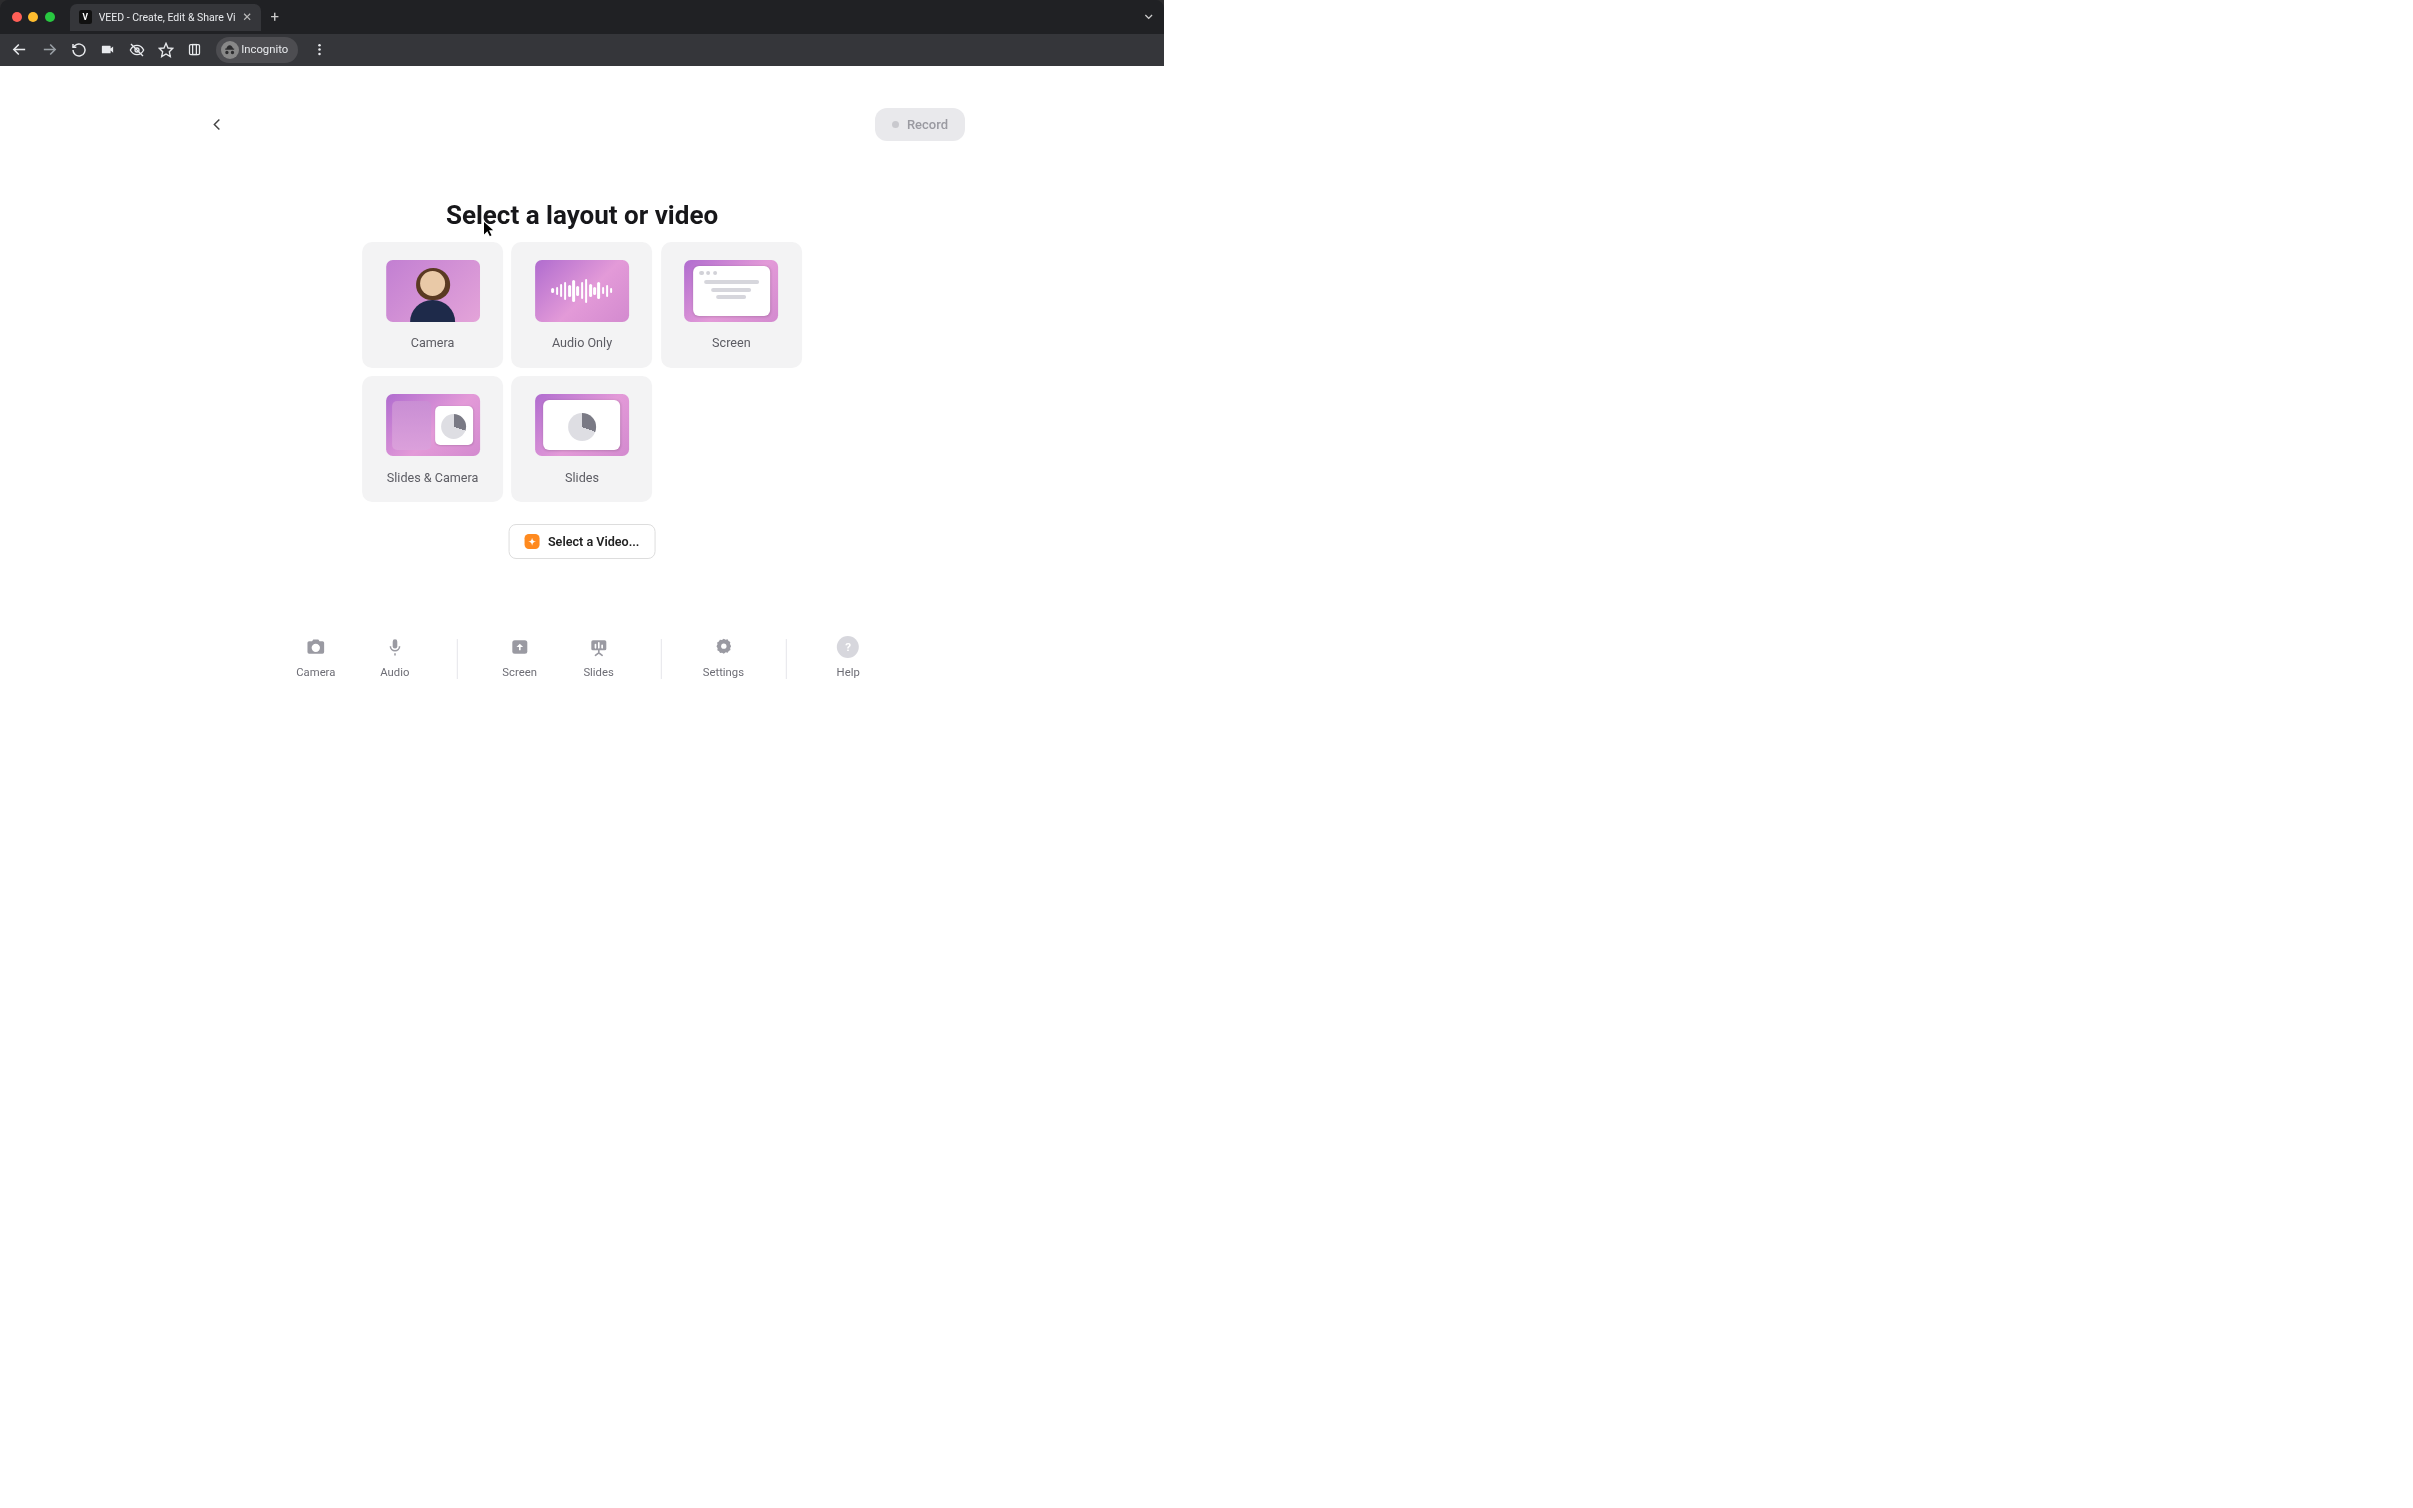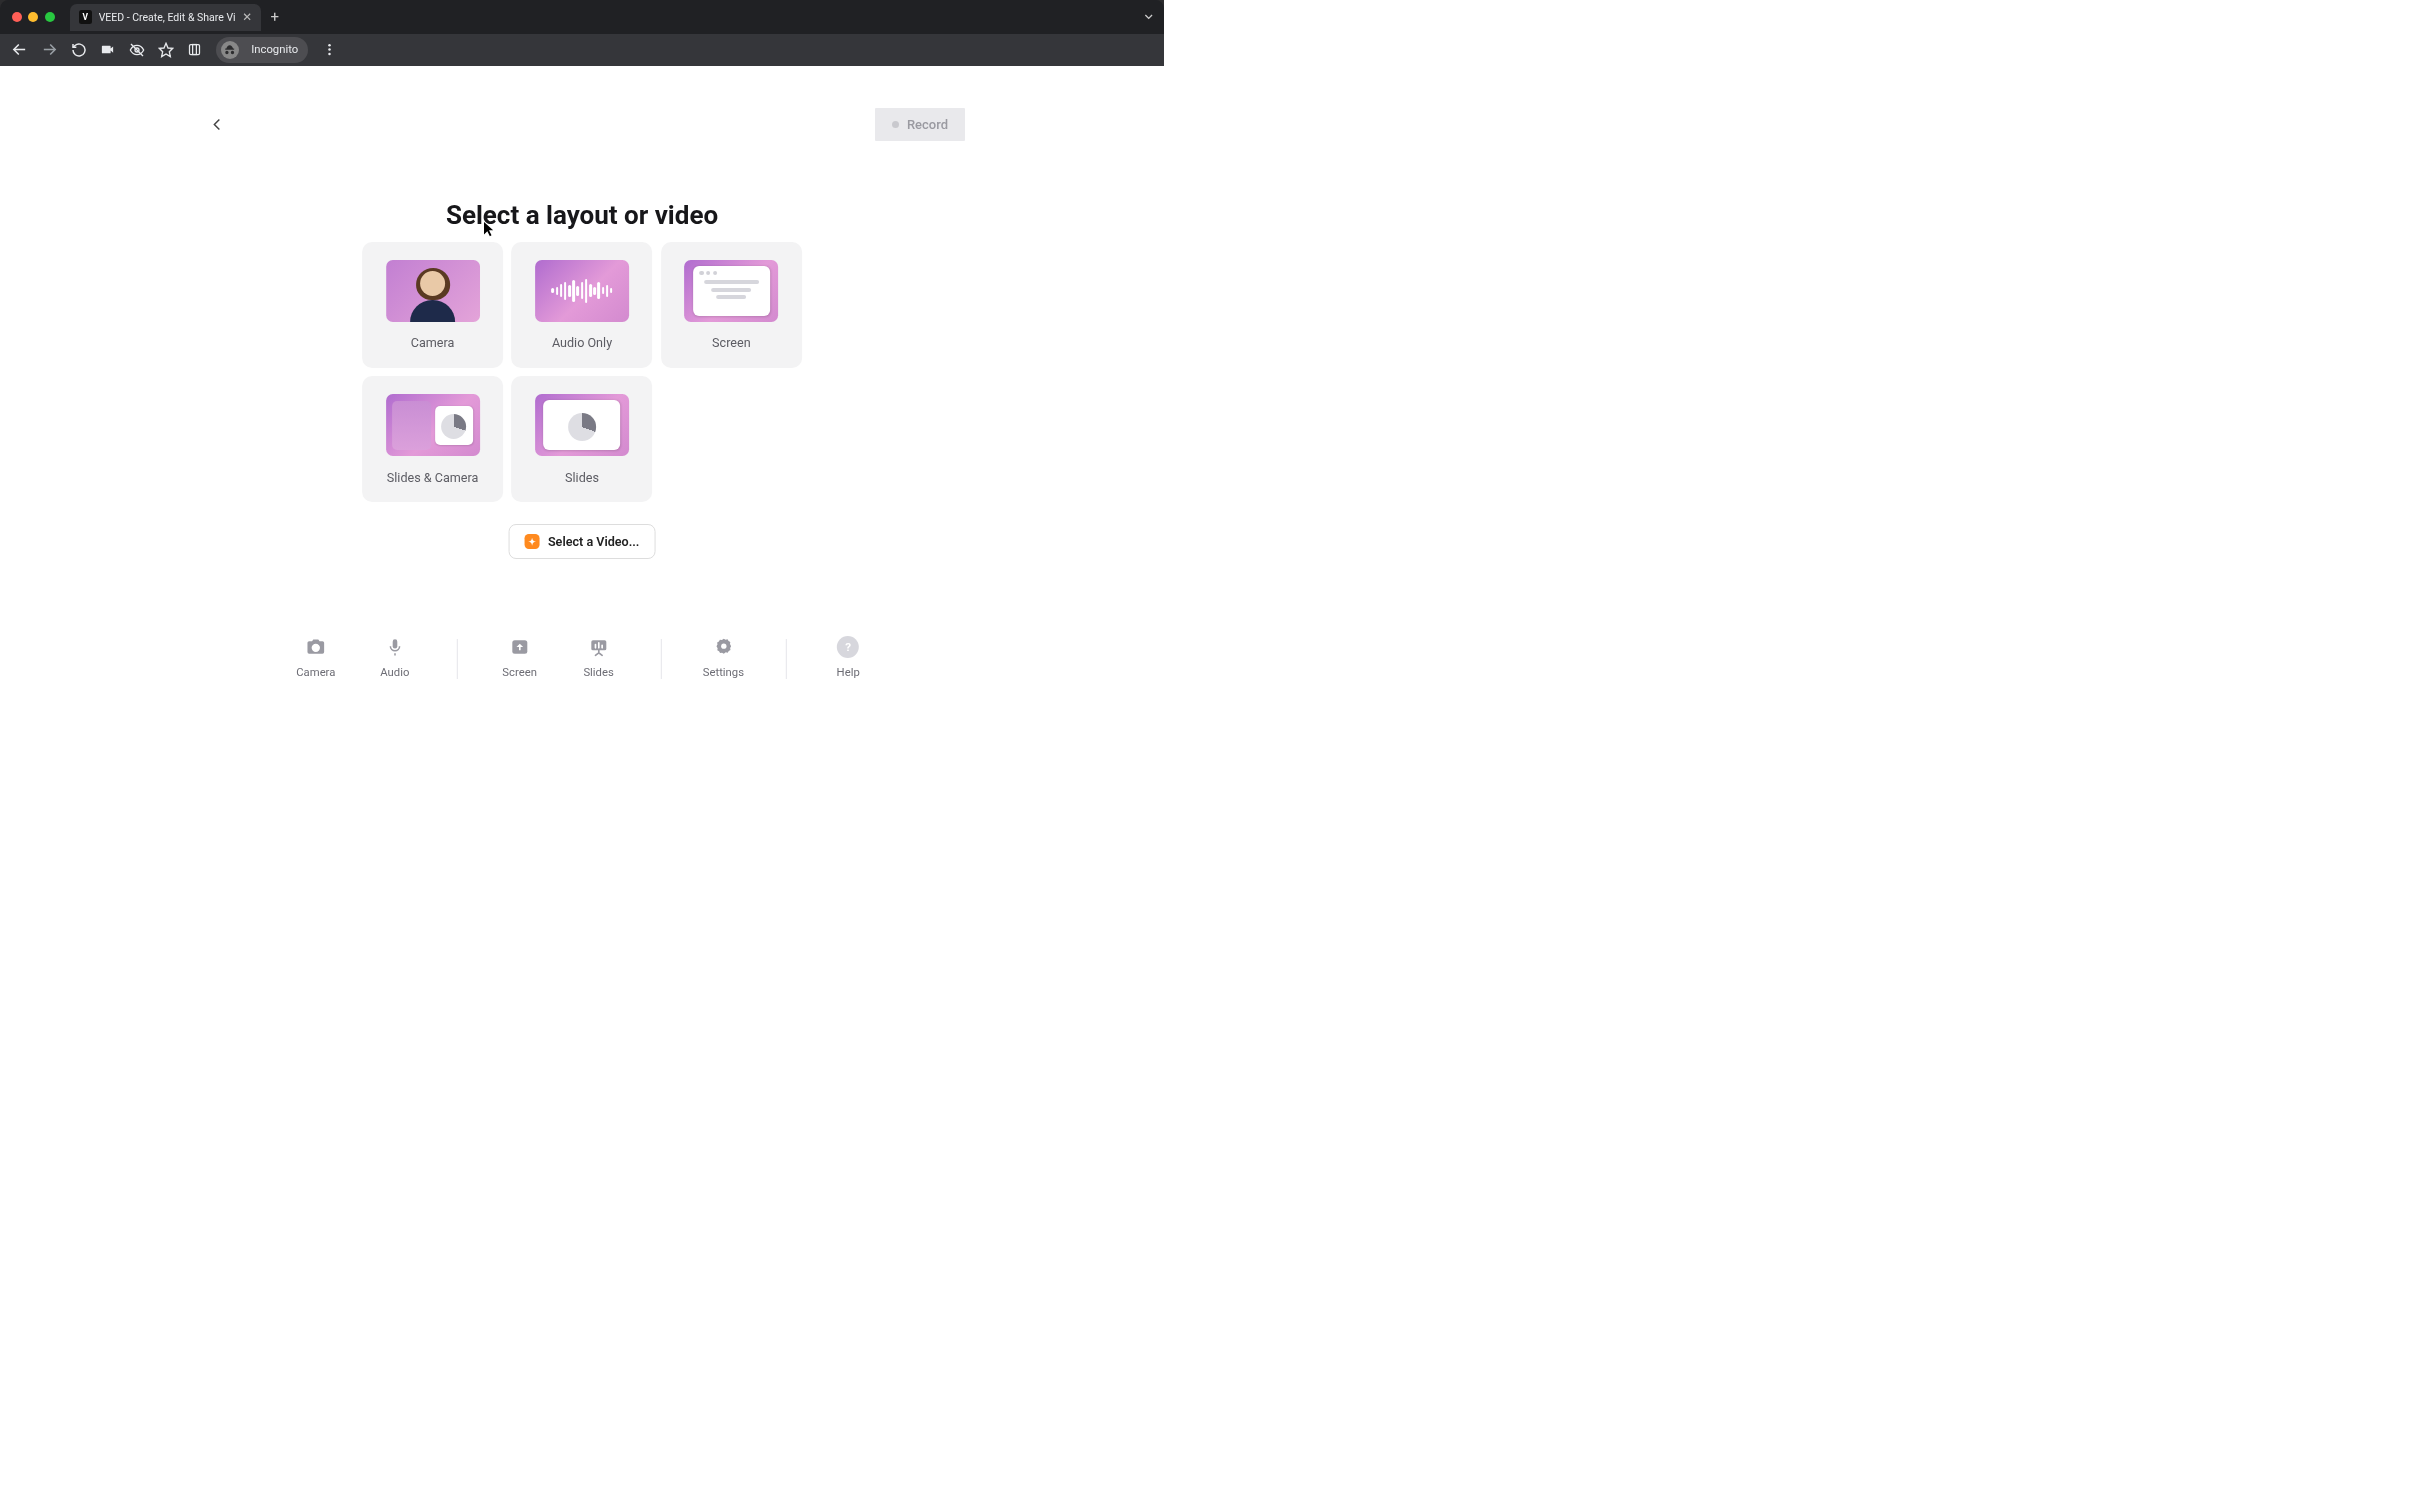--- a/index.html
+++ b/index.html
@@ -20,28 +20,28 @@
   .new-tab { color: #ccc; font-size: 15px; margin-left: 10px; }
   .tab-bar .chevron-down { margin-left: auto; color: #ccc; }
 
   .addr-bar { height: 32px; background: #35363a; display: flex; align-items: center; padding: 0 10px; gap: 11.7px; }
   .nav-btn { color: #9aa0a6; display: flex; align-items: center; justify-content: center; width: 18.4px; height: 18.4px; }
   .nav-btn.active { color: #e8eaed; }
   .url-field { flex: 1; background: #202124; border-radius: 17px; height: 25px; display: flex; align-items: center; padding: 0 11.7px; color: #bfbfbf; font-size: 11.7px; gap: 8.4px; margin: 0 5px;}
   .url-field .lock { color: #9aa0a6; }
   .url-field .url-text { letter-spacing: 0.1px; }
   .right-icons { display: flex; align-items: center; gap: 13.4px; color: #e8eaed; }
-  .incog-chip { display: flex; align-items: center; gap: 12px; background: #4d4d51; border-radius: 13.4px; padding: 3.4px 10px 3.4px 5px; font-size: 11.3px; }
+  .incog-chip { display: flex; align-items: center; gap: 2px; background: #4d4d51; border-radius: 13.4px; padding: 3.4px 10px 3.4px 5px; font-size: 11.3px; }
   .incog-avatar { width: 18.4px; height: 18.4px; border-radius: 50%; background: #888; display: flex; align-items: center; justify-content: center; }
 
   
   .page { position: relative; width: 100%; height: calc(727px - 65px); background: #fff; }
   .top-bar { position: absolute; top: 42px; left: 0; right: 0; display: flex; align-items: center; justify-content: space-between; padding: 0 199px; }
   .back-btn { width: 23.5px; height: 23.5px; display: flex; align-items: center; justify-content: center; color: #444; margin-left: 6.7px;}
-  .record-btn { background: #e9e9ec; color: #9a9aa1; border: none; border-radius: 1px; padding: 9.2px 17px; font-size: 13px; display: flex; align-items: center; gap: 7.5px; font-weight: 500;}
+  .record-btn { background: #e9e9ec; color: #9a9aa1; border: none; border-radius: 12px; padding: 9.2px 17px; font-size: 13px; display: flex; align-items: center; gap: 7.5px; font-weight: 500;}
   .record-btn .dot { width: 7.5px; height: 7.5px; border-radius: 50%; background: #c9c9ce; }
 
   .heading { position: absolute; top: 134px; left: 0; right: 0; text-align: center; font-size: 26px; font-weight: 700; color: #17171a; }
 
   .grid { position: absolute; top: 176px; left: 50%; transform: translateX(-50%); display: grid; grid-template-columns: repeat(3, 141px); grid-auto-rows: 126px; gap: 8.4px; }
   .card { background: #f3f3f4; border-radius: 10px; display: flex; flex-direction: column; align-items: center; justify-content: center; gap: 13.4px; cursor: pointer; }
   .thumb { width: 94px; height: 62px; border-radius: 6.7px; background: linear-gradient(135deg, #b06ccf 0%, #e39ad8 55%, #d38acf 100%); display: flex; align-items: center; justify-content: center; position: relative; overflow: hidden;}
   .card-label { font-size: 12.6px; color: #5c5c63; }
 
   

